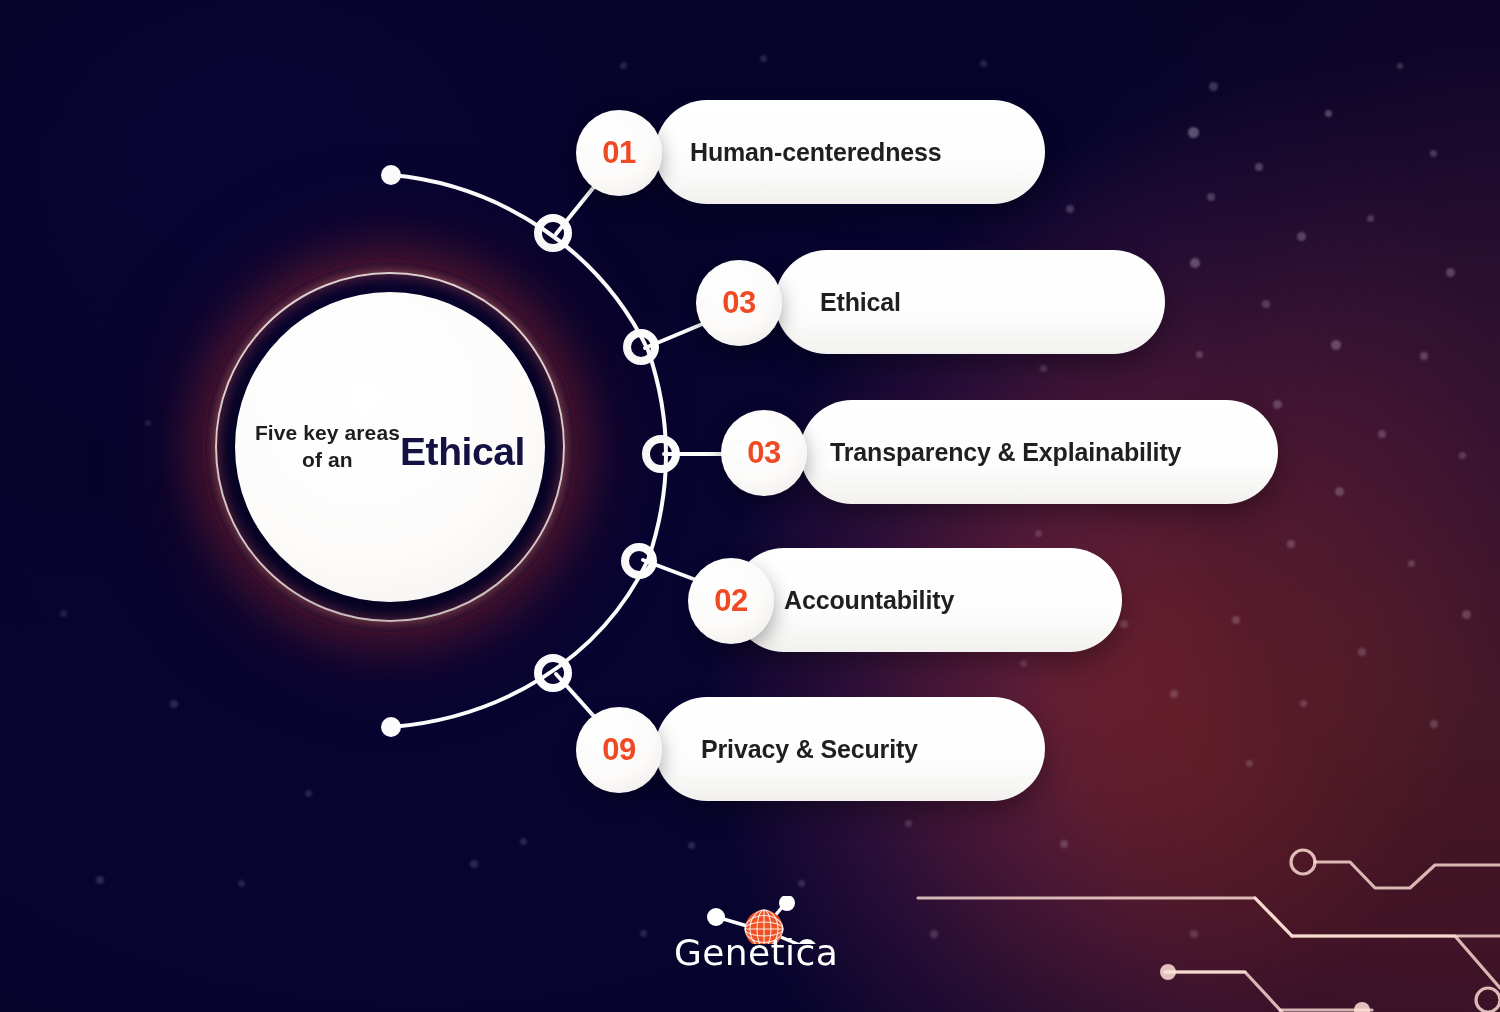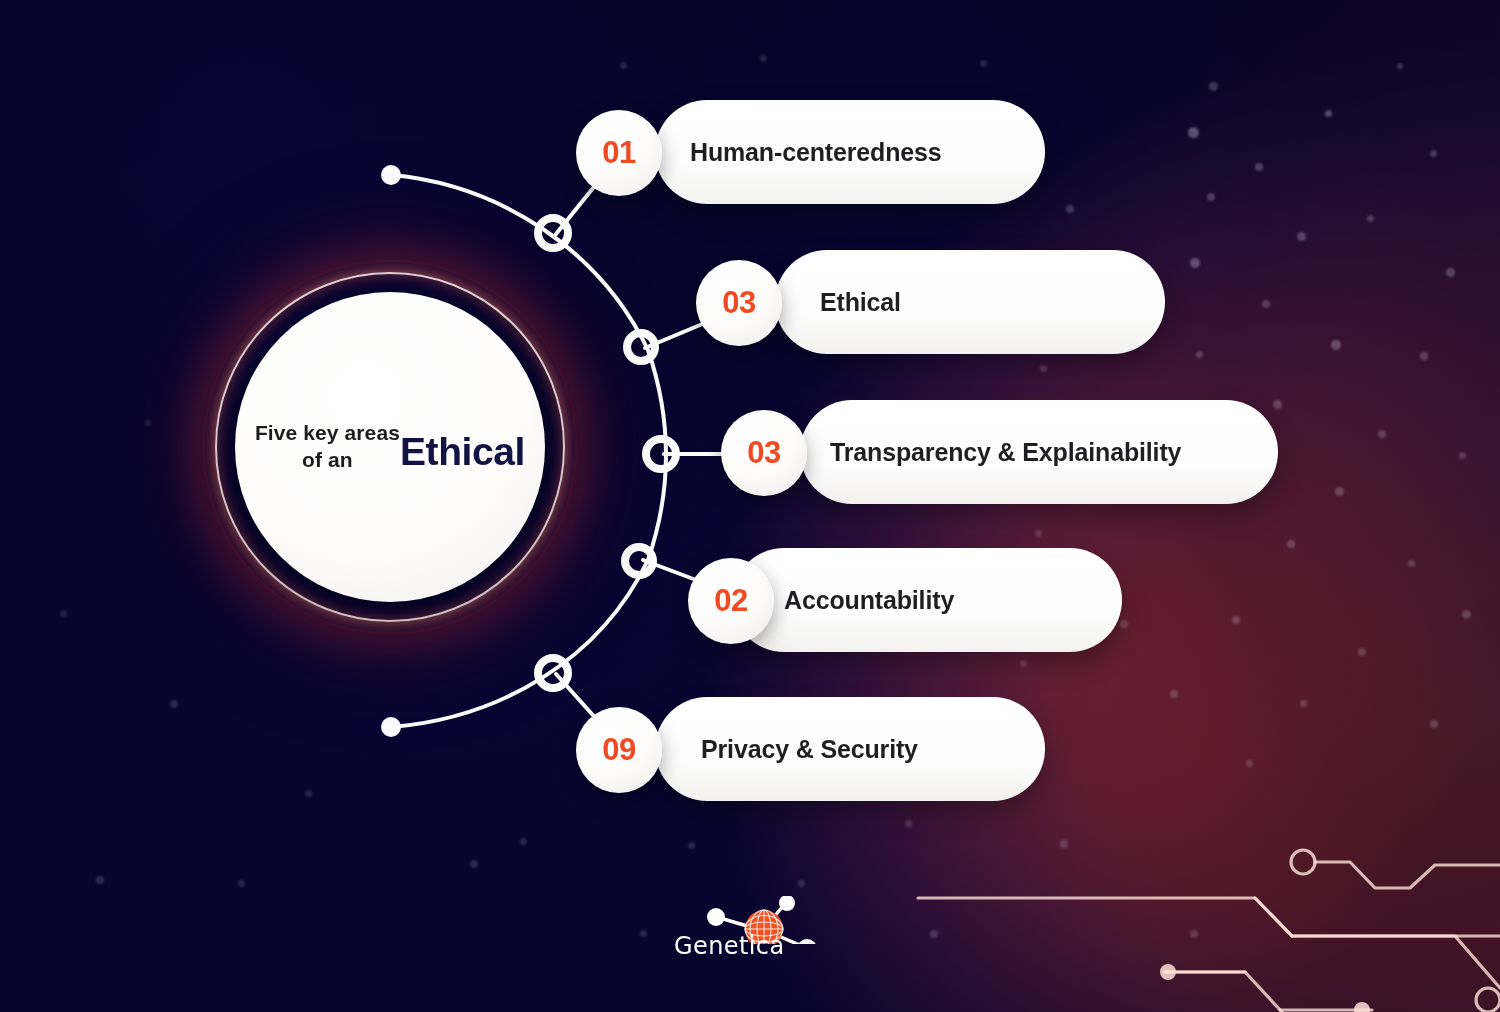--- a/index.html
+++ b/index.html
@@ -114,21 +114,21 @@
     font-size:31px; font-weight:800; color:#ef4a23; letter-spacing:-0.5px;
   }
 
   
   #circuit { position:absolute; left:900px; top:840px; width:600px; height:172px; }
 
   
   #logo { position:absolute; left:672px; top:896px; width:170px; height:82px; }
   .logo-word {
     position:absolute; left:2px; top:36px;
-    font-size:24px; font-weight:400; color:#ffffff;
+    font-size:36px; font-weight:400; color:#ffffff;
     letter-spacing:0.4px;
     font-family:"DejaVu Sans", sans-serif;
   }
 </style>
 </head>
 <body>
 
 <div id="stage">
 
   <div class="bg-base"></div>

